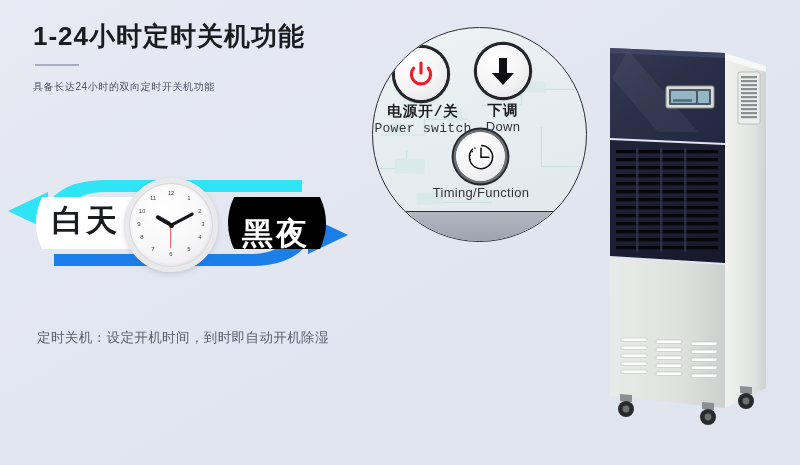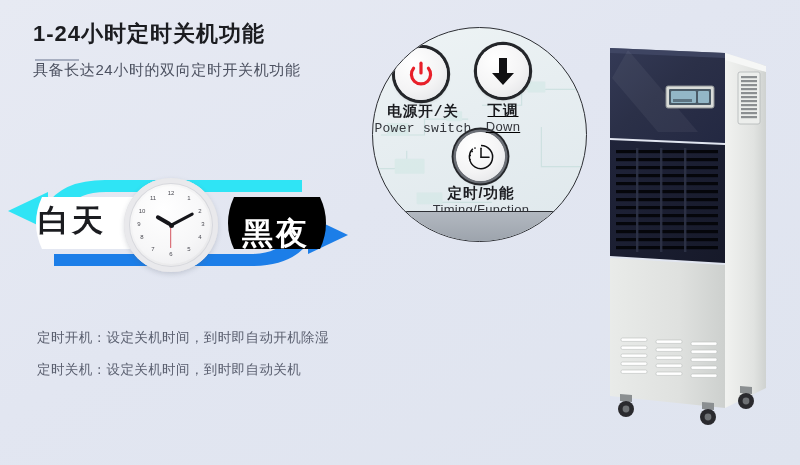--- a/index.html
+++ b/index.html
@@ -21,35 +21,36 @@
   }
 
   
   #headline {
     position: absolute;
     left: 33px;
     top: 22px;
     width: 360px;
   }
   #title {
-    font-size: 22px;
+    font-size: 26px;
     font-weight: bold;
     letter-spacing: 1px;
     color: #1b1c20;
     line-height: 1.1;
     white-space: nowrap;
   }
   #divider {
     width: 44px;
     height: 2px;
     background: #a7aec0;
     margin: 13px 0 0 2px;
   }
   #subtitle {
-    font-size: 15px;
+    margin-top: 14px;
+    font-size: 10px;
     color: #4c5160;
     letter-spacing: 0.6px;
     white-space: nowrap;
   }
 
   
   #cycle {
     position: absolute;
     left: 2px;
     top: 162px;
@@ -59,21 +60,21 @@
   #cycle svg { display: block; }
 
   .cycle-label {
     position: absolute;
     font-size: 31px;
     font-weight: bold;
     letter-spacing: 3px;
     line-height: 1;
   }
   #label-day {
-    left: 36px;
+    left: 50px;
     top: 43px;
     color: #1b1c20;
   }
   #label-night {
     left: 240px;
     top: 43px;
     color: #ffffff;
     margin-top: 13px;
   }
 
@@ -205,21 +206,21 @@
     white-space: nowrap;
   }
   .cap-en {
     font-size: 13px;
     color: #33353b;
     letter-spacing: .3px;
     white-space: nowrap;
     margin-top: 1px;
   }
   #cap-power { left: -6px; top: 76px; width: 112px; font-family: Liberation Mono, monospace; }
-  #cap-down  { left: 94px; top: 74px; width: 72px; text-decoration: underline; }
+  #cap-down  { left: 94px; top: 74px; width: 72px; }
   #cap-timer { left: 55px; top: 157px; width: 106px; }
 
   
   #product {
     position: absolute;
     left: 598px;
     top: 28px;
     width: 190px;
     height: 412px;
   }
@@ -268,22 +269,21 @@
       <div class="c-num" style="left:5px;   top:22px;">10</div>
       <div class="c-num" style="left:16px;  top:9px;">11</div>
     </div>
     <div class="c-hand" id="hand-hour"></div>
     <div class="c-hand" id="hand-min"></div>
     <div class="c-hand" id="hand-sec"></div>
     <div id="hand-pivot"></div>
   </div>
 
   <div id="bullets">
-    <div class="bullet">定时开机：设定关机时间，到时即自动开机除湿</div>
-    <div class="bullet">定时关机：设定关机时间，到时即自动关机</div>
+    <div class="bullet">定时关机：设定开机时间，到时即自动开机除湿</div>
   </div>
 
   <div id="panel">
 
     <svg id="panel-circuit" viewBox="0 0 215 215">
       <g stroke="#bcd9d6" stroke-width="1.2" fill="none">
         <path d="M8 108 H52 V92 H96"></path>
         <path d="M0 142 H34 V124"></path>
         <path d="M110 78 H150 V62 H214"></path>
         <path d="M60 176 H120"></path>
@@ -327,21 +327,20 @@
 
     <div class="btn-caption" id="cap-power">
       <div class="cap-cn">电源开/关</div>
       <div class="cap-en">Power switch</div>
     </div>
     <div class="btn-caption" id="cap-down">
       <div class="cap-cn">下调</div>
       <div class="cap-en">Down</div>
     </div>
     <div class="btn-caption" id="cap-timer">
-      <div class="cap-cn">定时/功能</div>
       <div class="cap-en">Timing/Function</div>
     </div>
 
     <div id="panel-base"></div>
   </div>
 
   <div id="product">
     <svg width="190" height="412" viewBox="0 0 190 412">
       <defs>
         <linearGradient id="gTop" x1="0" y1="0" x2="1" y2="1">

